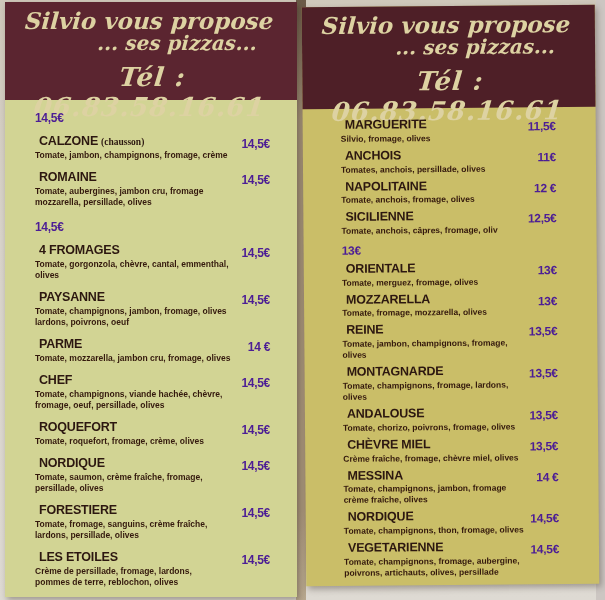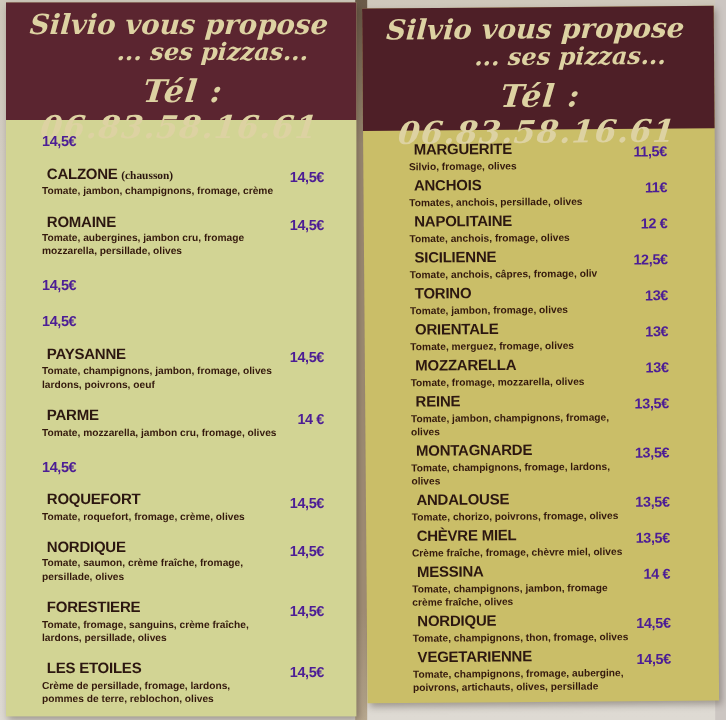--- a/index.html
+++ b/index.html
@@ -183,20 +183,24 @@
 mozzarella, persillade, olives</div>
     </div>
     <div class="item-price">14,5€</div>
   </div>
 
   <div class="item">
     <div class="item-price">14,5€</div>
   </div>
 
   <div class="item">
+    <div class="item-text">
+      <div class="item-title"><span class="t">4 FROMAGES</span></div>
+      <div class="item-desc">Tomate, gorgonzola, chèvre, cantal, emmenthal, olives</div>
+    </div>
     <div class="item-price">14,5€</div>
   </div>
 
   <div class="item">
     <div class="item-text">
       <div class="item-title"><span class="t">PAYSANNE</span></div>
       <div class="item-desc">Tomate, champignons, jambon, fromage, olives
 lardons, poivrons, oeuf</div>
     </div>
     <div class="item-price">14,5€</div>
@@ -204,20 +208,25 @@
 
   <div class="item">
     <div class="item-text">
       <div class="item-title"><span class="t">PARME</span></div>
       <div class="item-desc">Tomate, mozzarella, jambon cru, fromage, olives</div>
     </div>
     <div class="item-price">14 €</div>
   </div>
 
   <div class="item">
+    <div class="item-text">
+      <div class="item-title"><span class="t">CHEF</span></div>
+      <div class="item-desc">Tomate, champignons, viande hachée, chèvre,
+fromage, oeuf, persillade, olives</div>
+    </div>
     <div class="item-price">14,5€</div>
   </div>
 
   <div class="item">
     <div class="item-text">
       <div class="item-title"><span class="t">ROQUEFORT</span></div>
       <div class="item-desc">Tomate, roquefort, fromage, crème, olives</div>
     </div>
     <div class="item-price">14,5€</div>
   </div>
@@ -284,24 +293,20 @@
 
   <div class="item">
     <div class="item-text">
       <div class="item-title"><span class="t">SICILIENNE</span></div>
       <div class="item-desc">Tomate, anchois, câpres, fromage, oliv</div>
     </div>
     <div class="item-price">12,5€</div>
   </div>
 
   <div class="item">
-    <div class="item-text">
-      <div class="item-title"><span class="t">TORINO</span></div>
-      <div class="item-desc">Tomate, jambon, fromage, olives</div>
-    </div>
     <div class="item-price">13€</div>
   </div>
 
   <div class="item">
     <div class="item-text">
       <div class="item-title"><span class="t">ORIENTALE</span></div>
       <div class="item-desc">Tomate, merguez, fromage, olives</div>
     </div>
     <div class="item-price">13€</div>
   </div>

